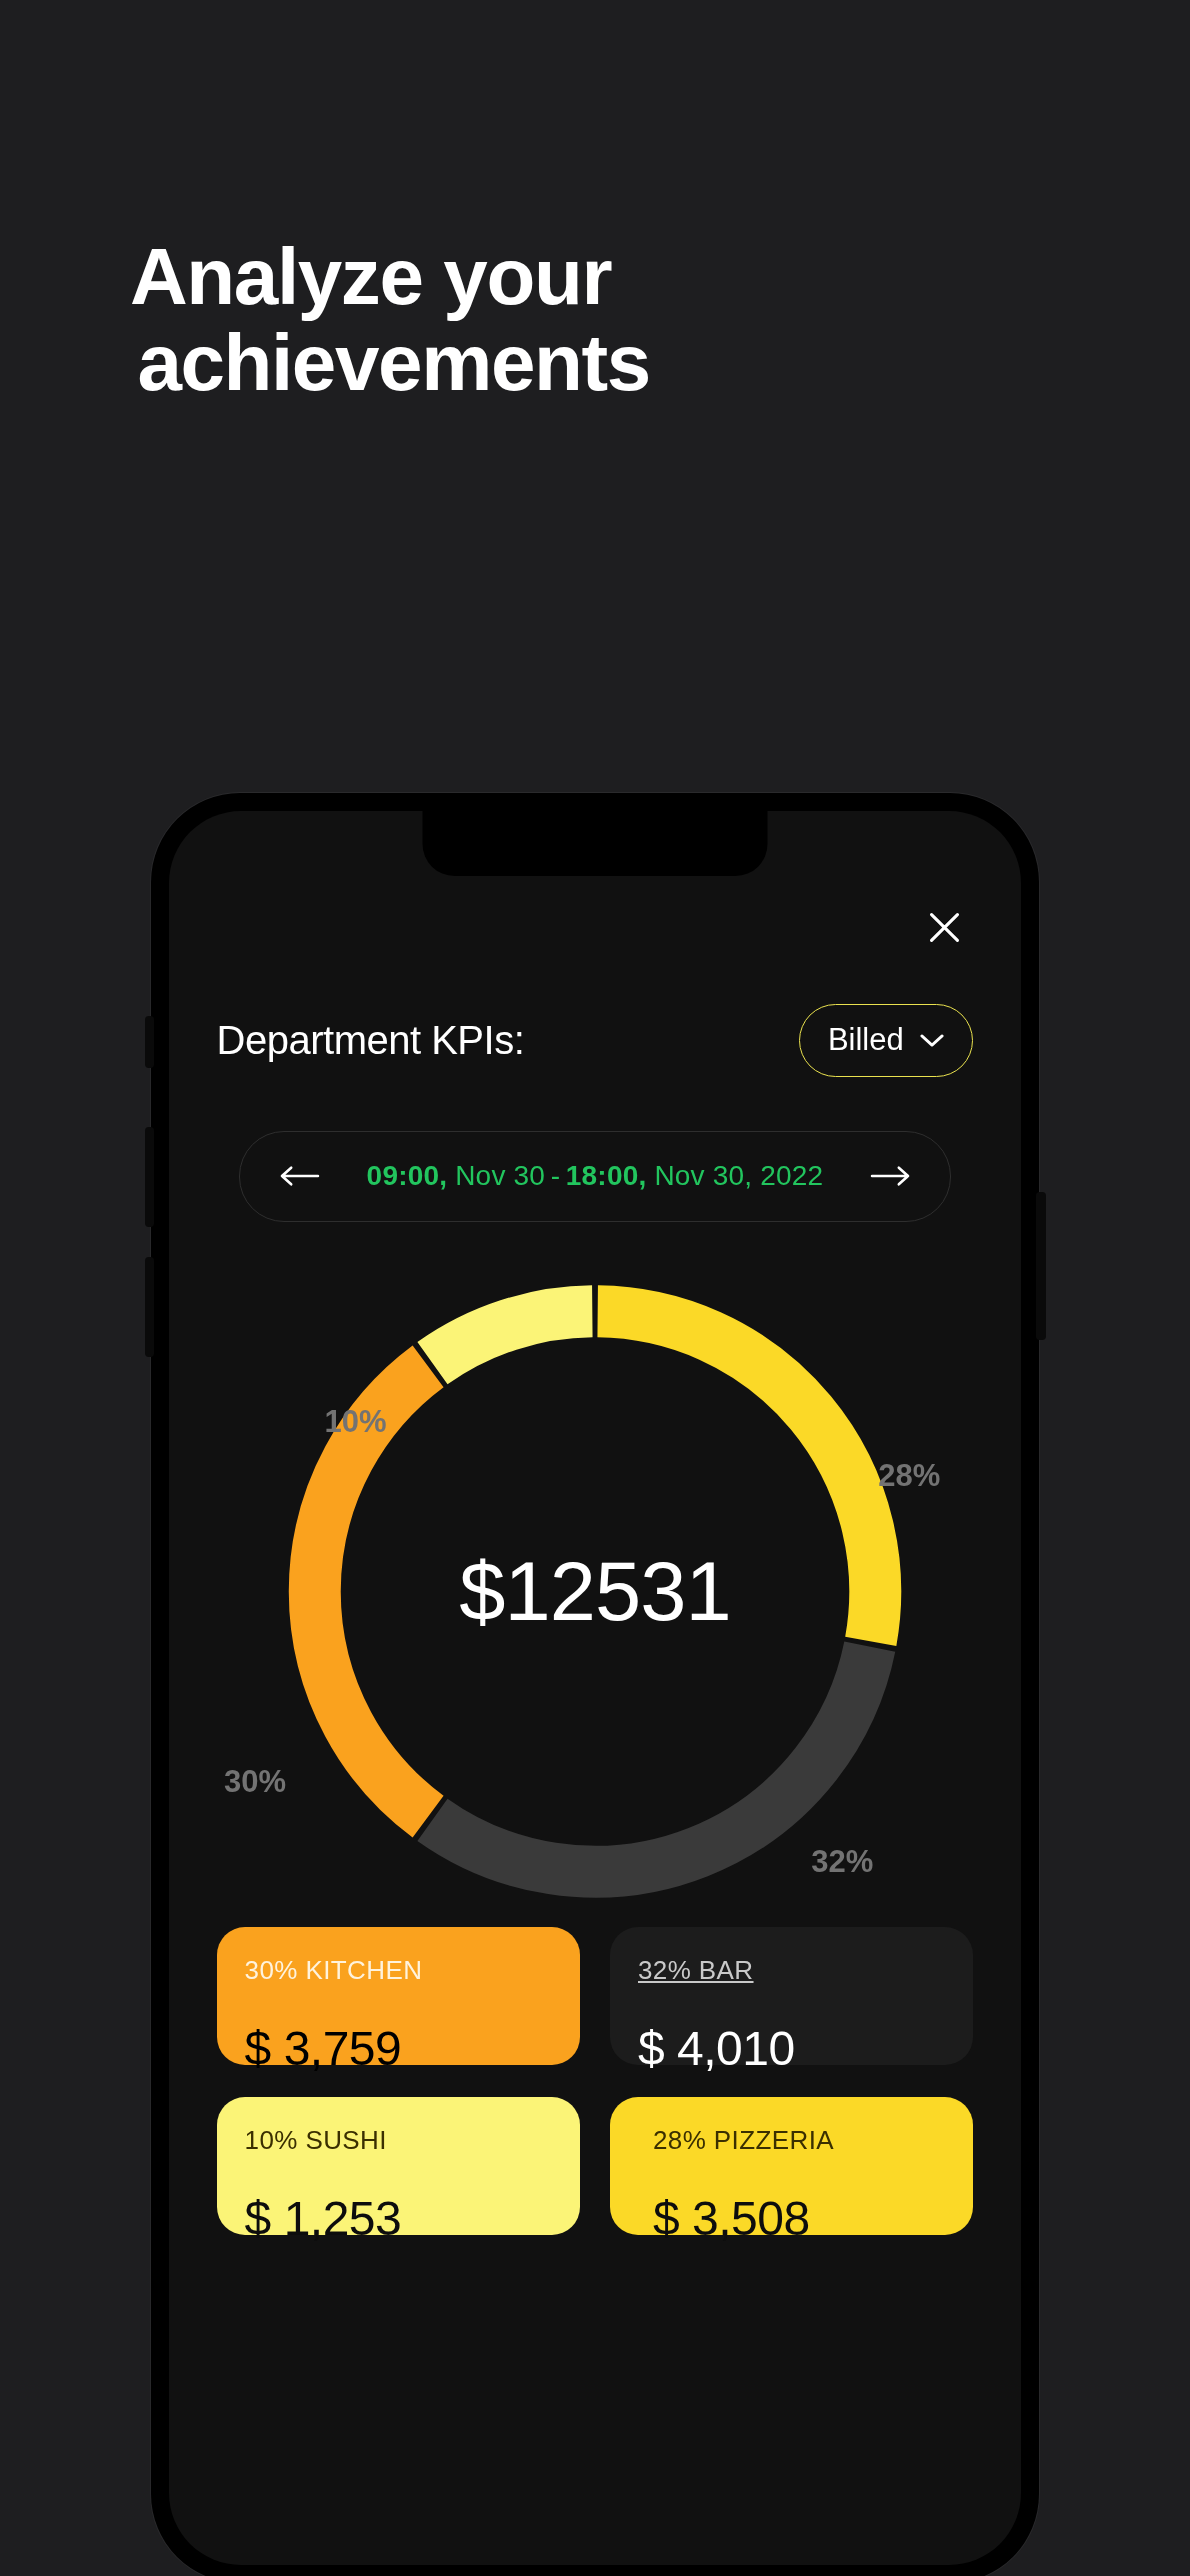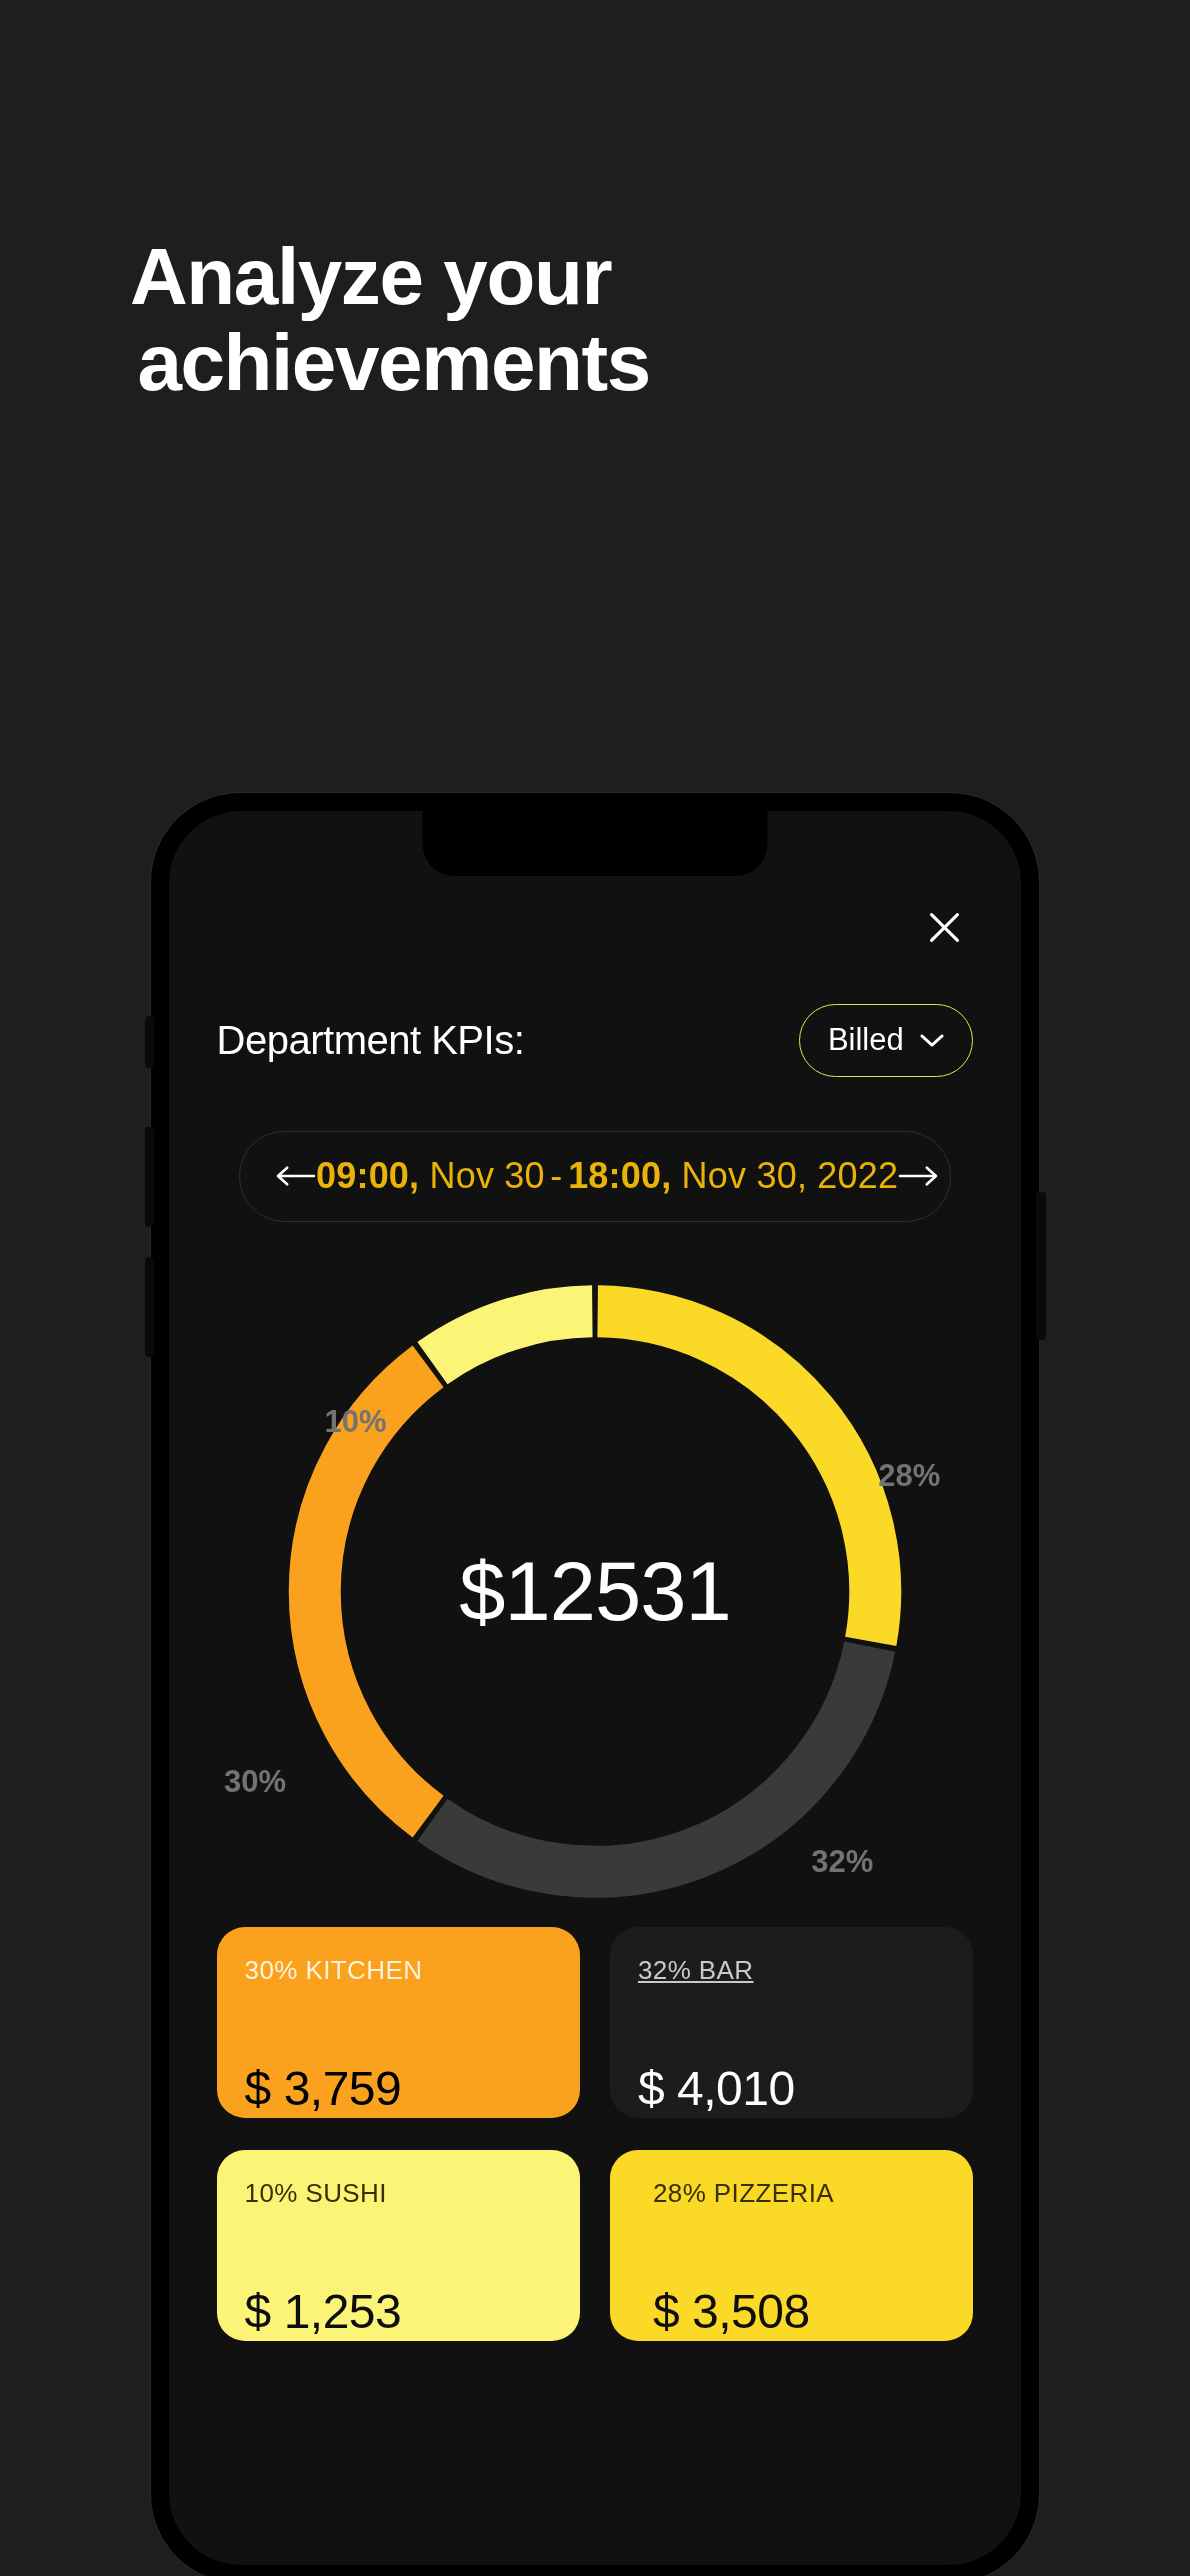--- a/index.html
+++ b/index.html
@@ -123,22 +123,22 @@
     width:712px;
     height:91px;
     border:1.4px solid #2e2e2e;
     border-radius:45px;
     display:flex;
     align-items:center;
     justify-content:space-between;
     padding:0 35px;
   }
   .date-text {
-    color:#eab308;
-    font-size:36px;
+    color:#22c55e;
+    font-size:28px;
     letter-spacing:0.2px;
     white-space:nowrap;
   }
   .date-text b { font-weight:700; }
   .date-text .sep { padding:0 5.6px; }
   .arrow-btn {
     width:48px; height:48px;
     display:flex; align-items:center; justify-content:center;
     cursor:pointer;
     color:#ffffff;
@@ -179,27 +179,26 @@
 
   
   .cards {
     margin-top:24px;
     display:grid;
     grid-template-columns:1fr 1fr;
     gap:32px 30px;
   }
   .card {
     border-radius:28px;
-    height:191px;
+    height:138px;
     padding:28px 28px 0 28px;
     display:flex;
     flex-direction:column;
     justify-content:flex-start;
     cursor:pointer;
-    gap:40px;
   }
   .card-head {
     font-size:26px;
     font-weight:400;
     letter-spacing:0.4px;
   }
   .card-value {
     margin-top:35px;
     font-size:48px;
     font-weight:400;

